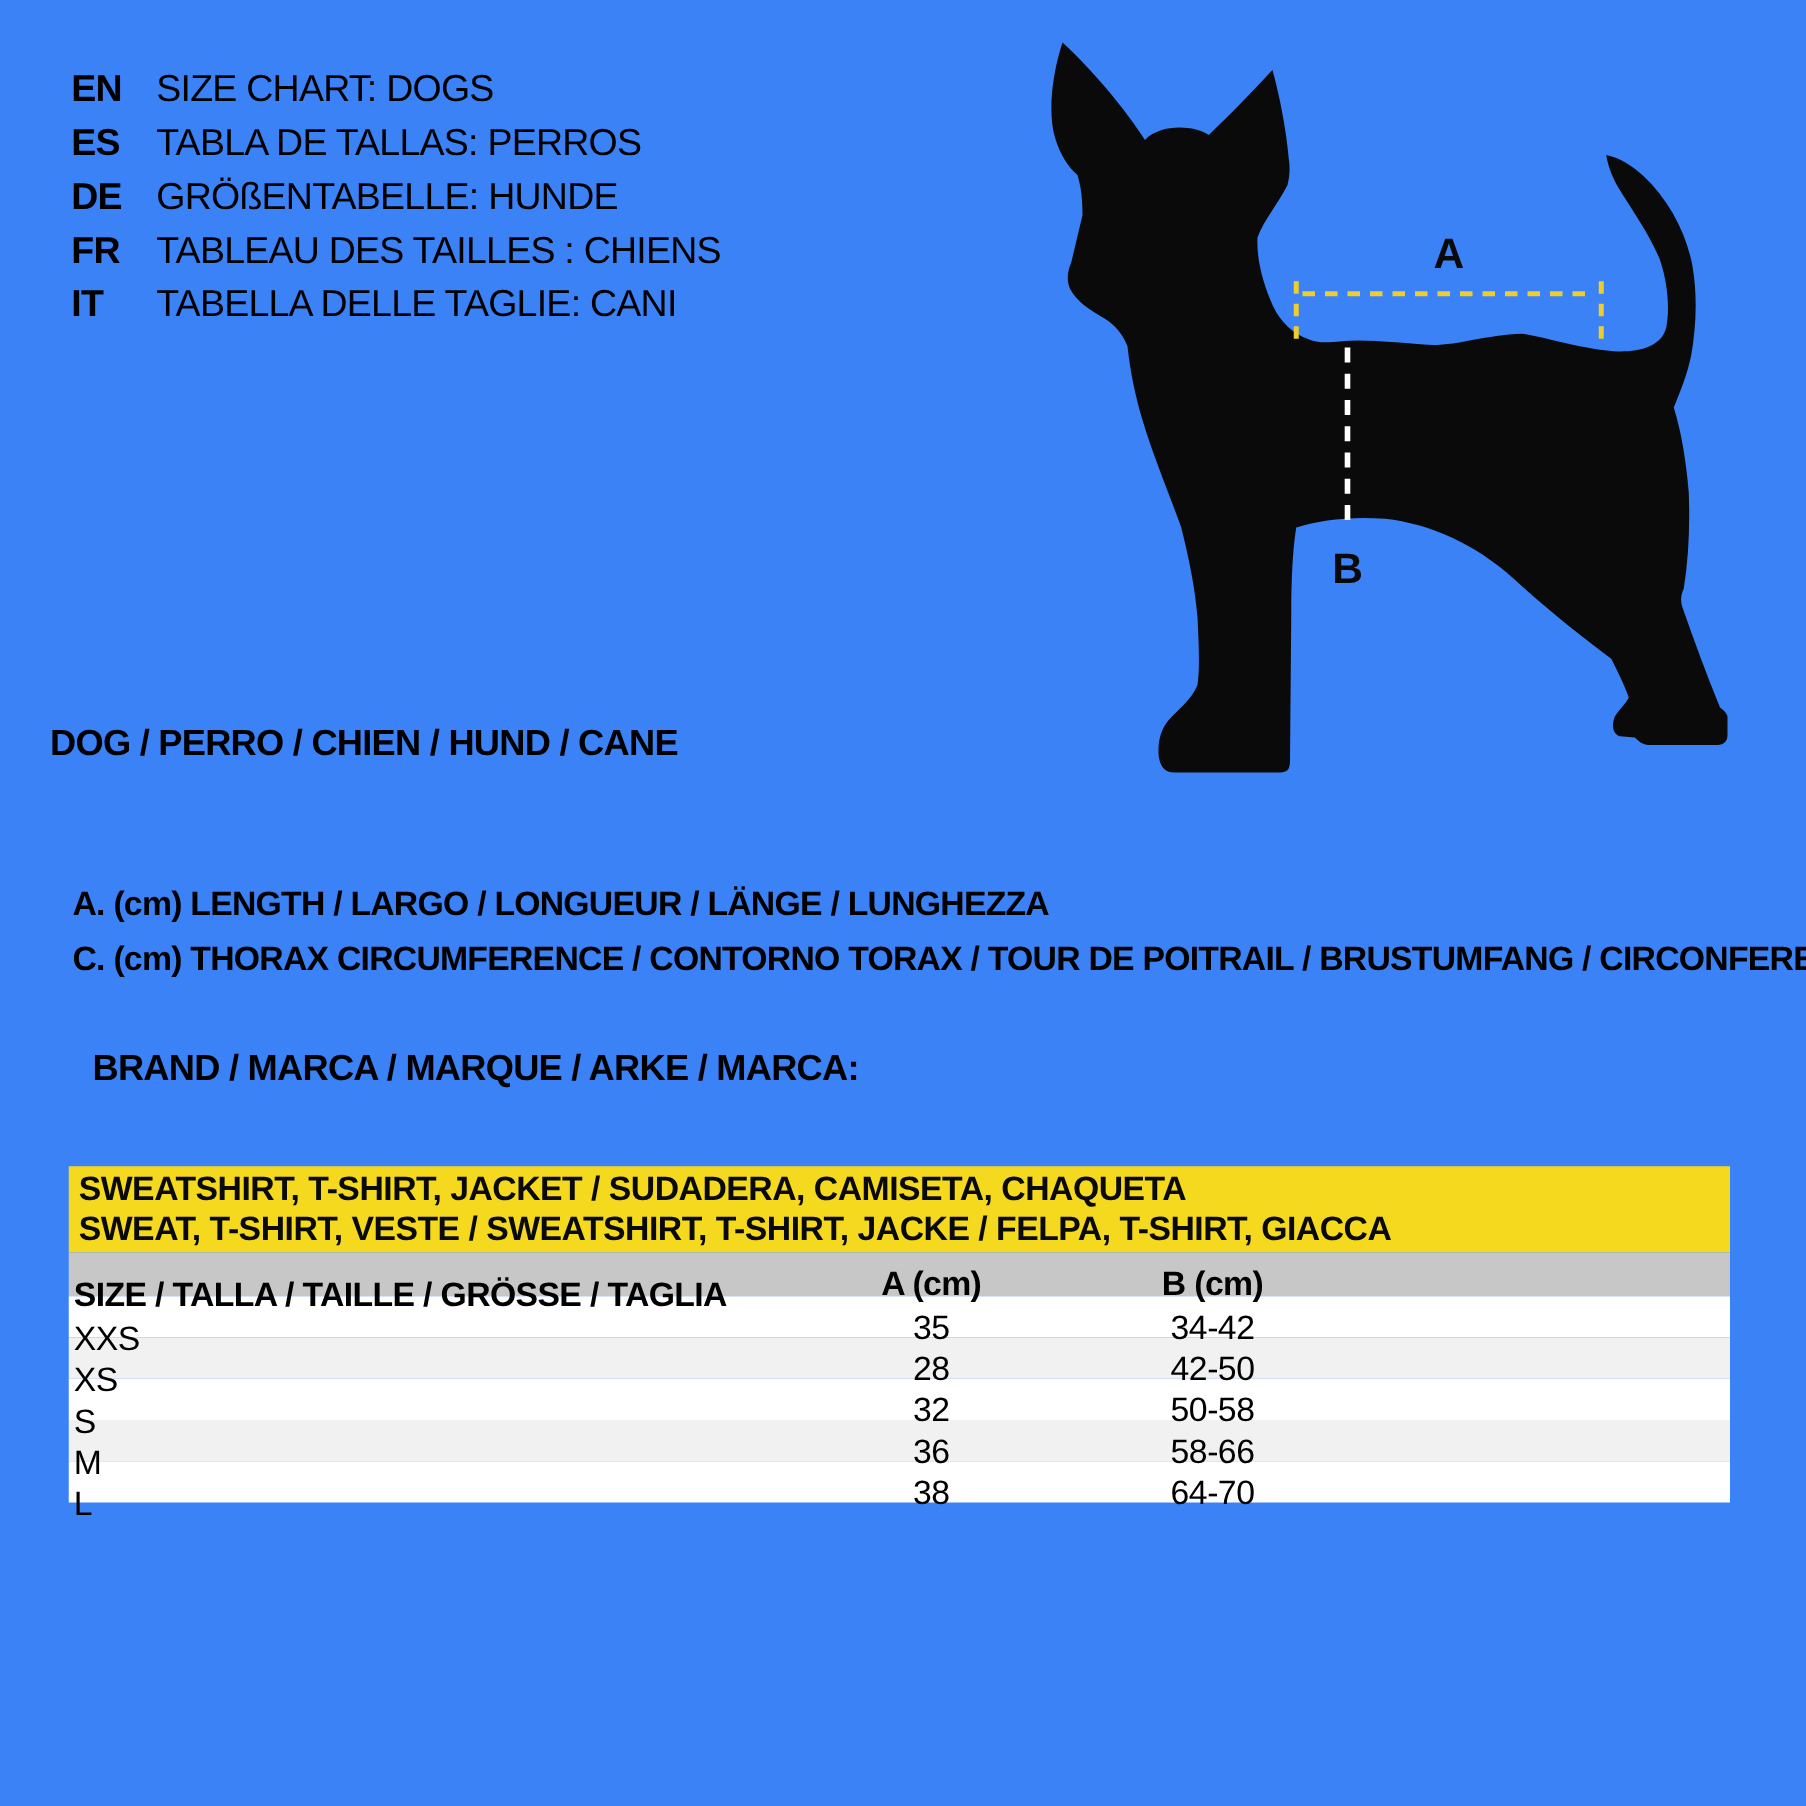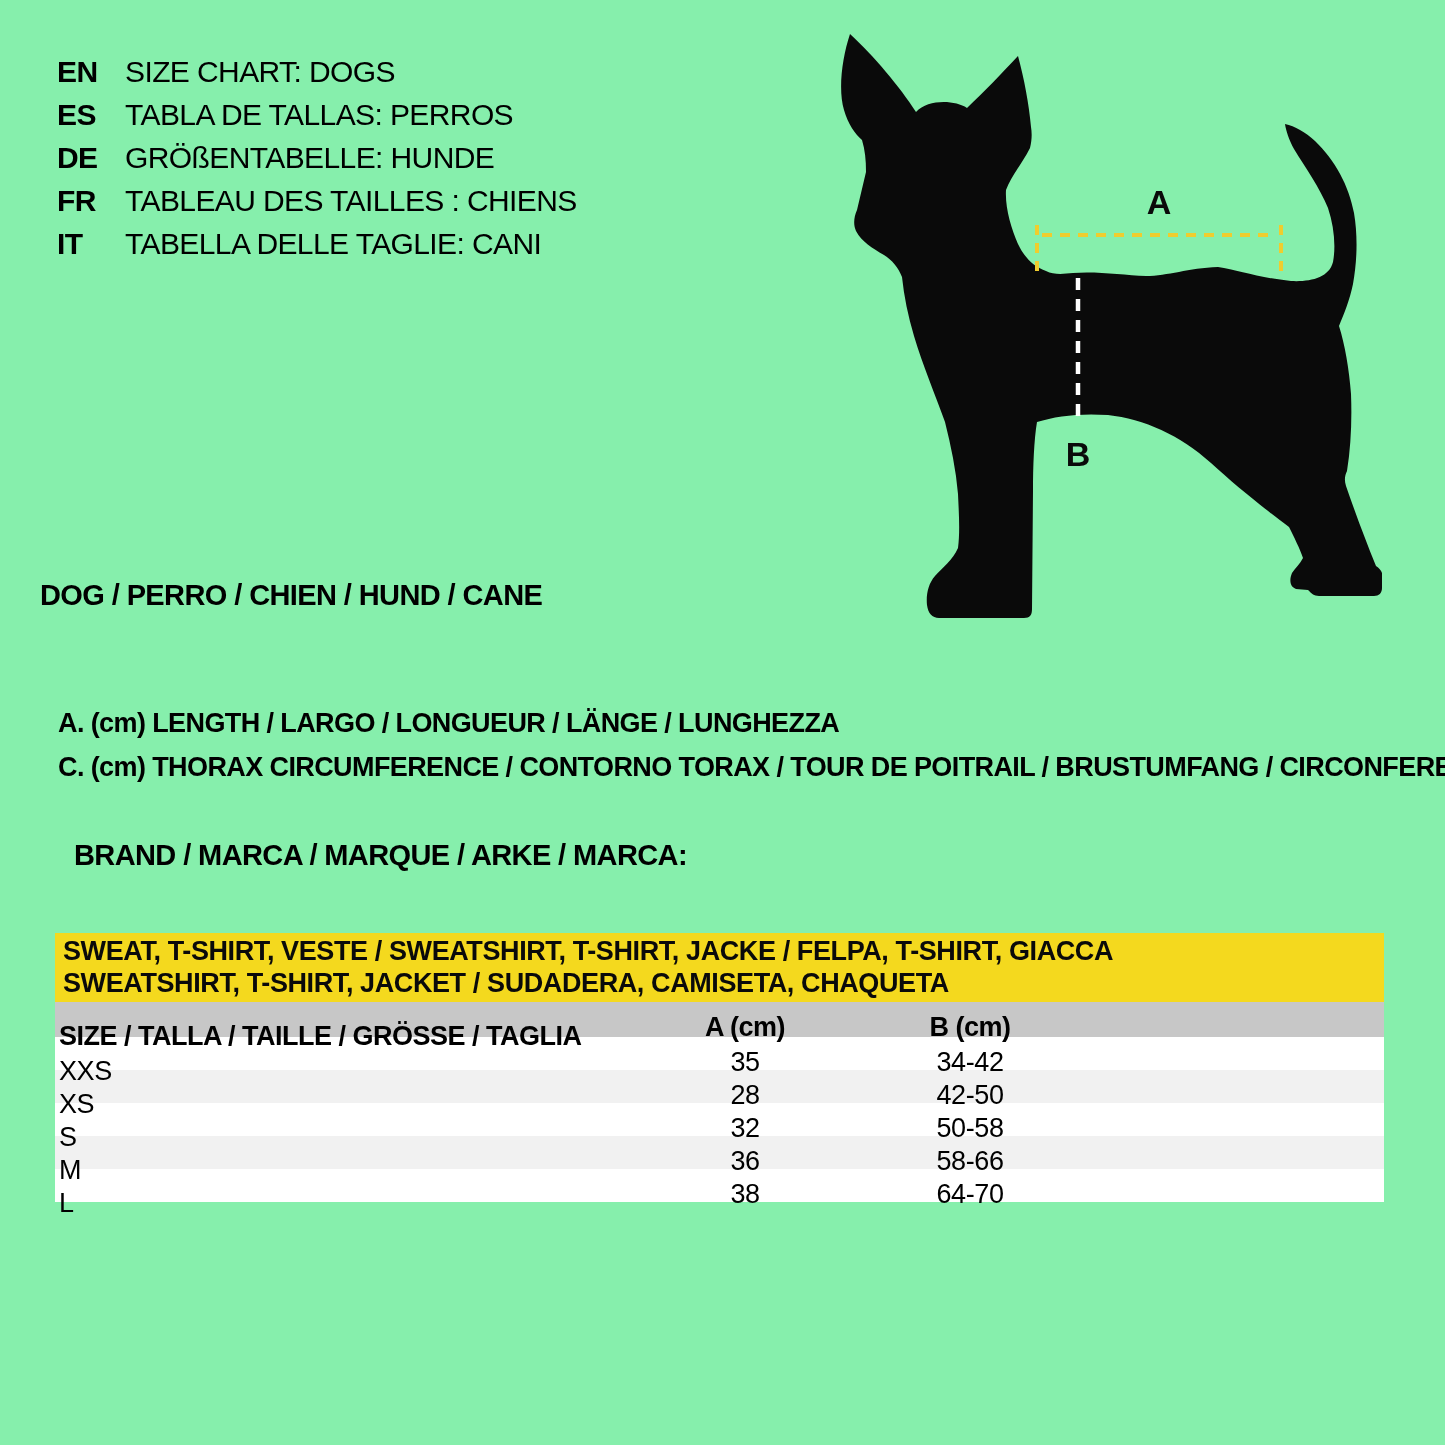--- a/index.html
+++ b/index.html
@@ -4,21 +4,21 @@
 <style>
   * { margin:0; padding:0; box-sizing:border-box; }
   html,body { background:#ffffff; }
   body {
     width:1445px; height:1445px;
     position:relative;
     font-family:"Liberation Sans", sans-serif;
     color:#000;
     overflow:hidden;
   }
-  .canvas { position:absolute; inset:0; width:1445px; height:1445px; background:#86efac; }
+  .canvas { position:absolute; inset:0; width:1445px; height:1445px; background:#3b82f6; }
 
   
   .lang-block { position:absolute; left:57px; top:50px; }
   .lang-row { display:flex; height:43px; align-items:center; }
   .lang-code {
     width:68px; flex:0 0 68px;
     font-size:30px; font-weight:700; letter-spacing:-0.6px;
   }
   .lang-label { font-size:30px; font-weight:400; letter-spacing:-0.6px; white-space:nowrap; }
 
@@ -175,22 +175,22 @@
 
   <div class="measure-block">
     <div class="measure-line">A. (cm) LENGTH / LARGO / LONGUEUR / LÄNGE / LUNGHEZZA</div>
     <div class="measure-line">C. (cm) THORAX CIRCUMFERENCE / CONTORNO TORAX / TOUR DE POITRAIL / BRUSTUMFANG / CIRCONFERENZA TORACE</div>
   </div>
 
   <div class="brand-line">BRAND / MARCA / MARQUE / ARKE / MARCA:</div>
 
   <div class="size-table">
     <div class="banner">
+      <div>SWEATSHIRT, T-SHIRT, JACKET / SUDADERA, CAMISETA, CHAQUETA</div>
       <div>SWEAT, T-SHIRT, VESTE / SWEATSHIRT, T-SHIRT, JACKE / FELPA, T-SHIRT, GIACCA</div>
-      <div>SWEATSHIRT, T-SHIRT, JACKET / SUDADERA, CAMISETA, CHAQUETA</div>
     </div>
     <div class="trow thead">
       <div class="c1">SIZE / TALLA / TAILLE / GRÖSSE / TAGLIA</div>
       <div class="c2">A (cm)</div>
       <div class="c3">B (cm)</div>
       <div class="c4"></div>
     </div>
     <div class="rows-wrap">
       <div class="trow tbody-row">
         <div class="c1">XXS</div>

